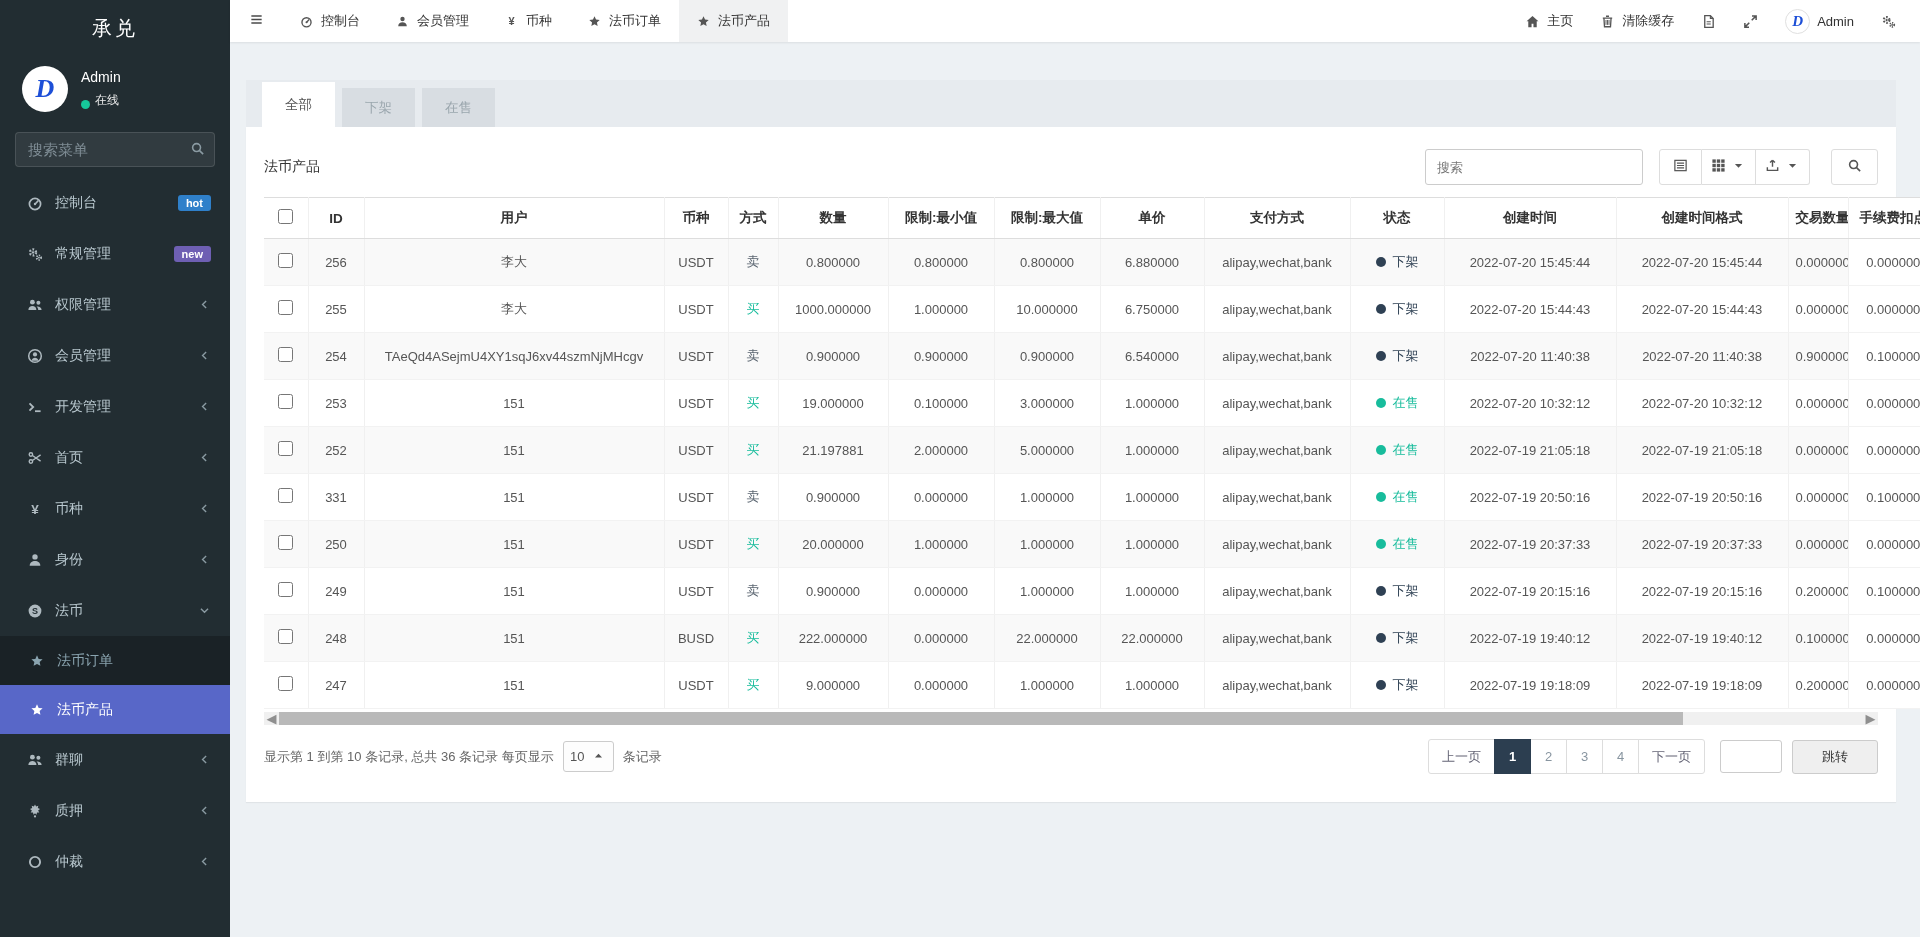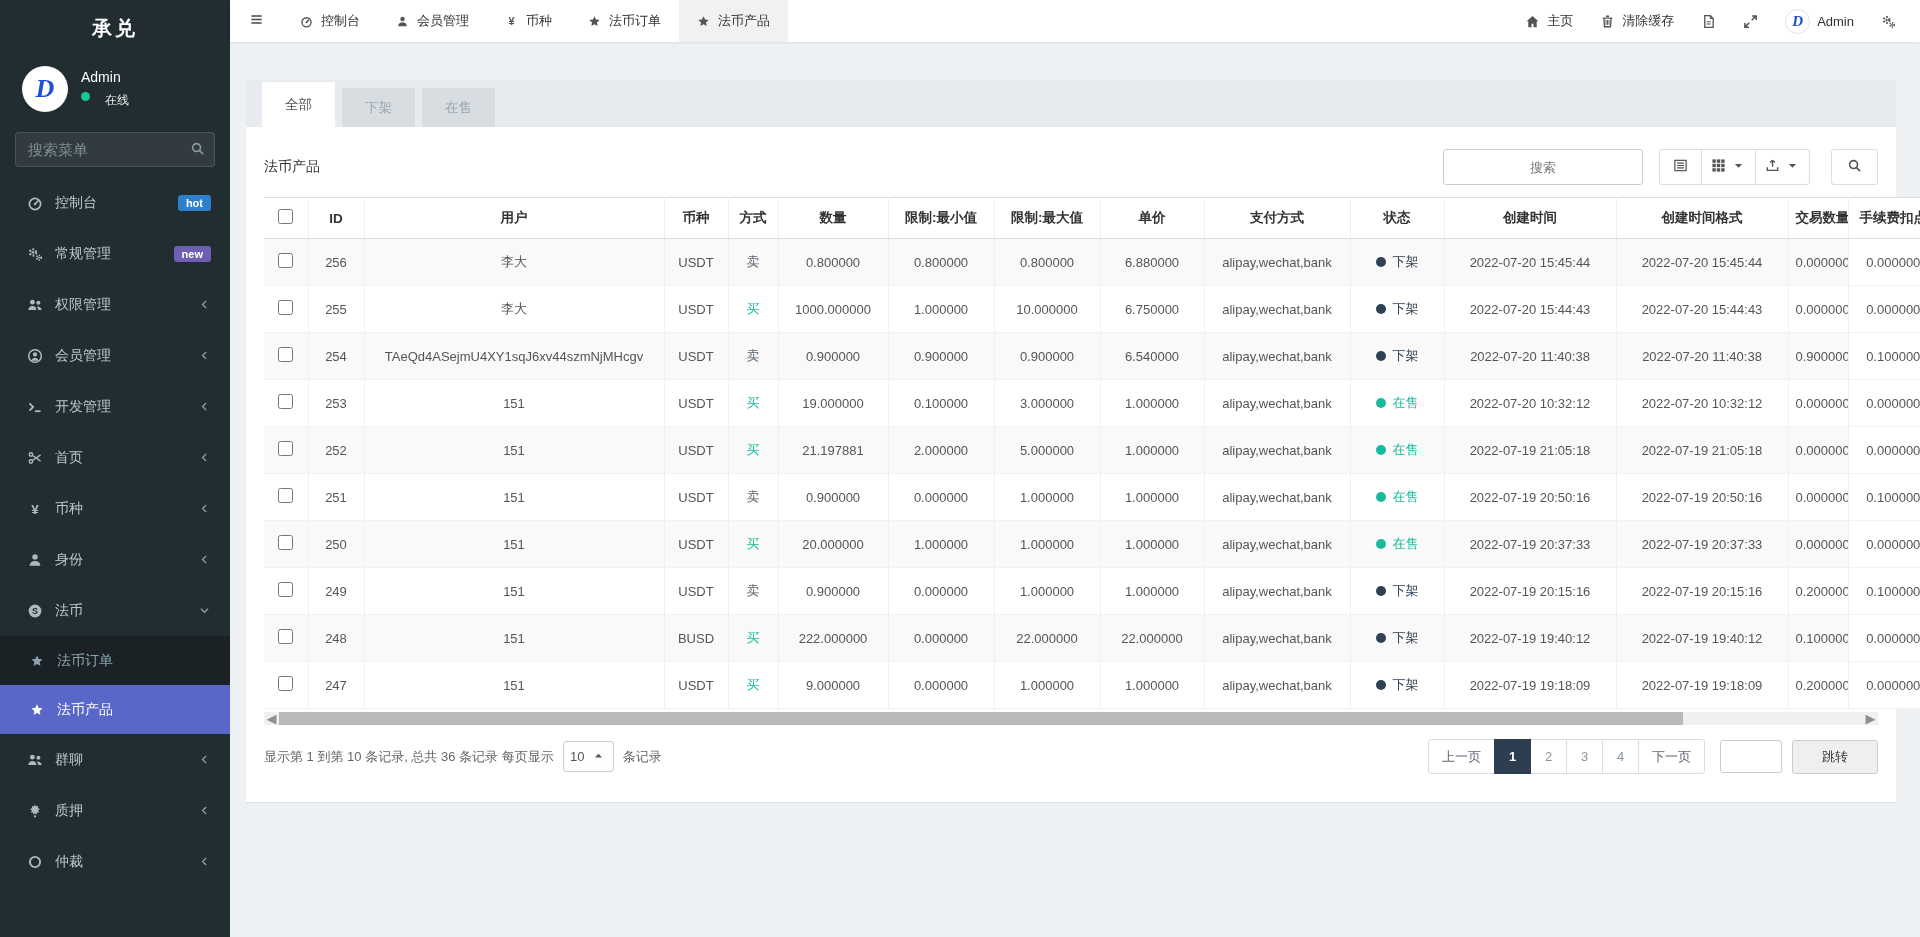--- a/index.html
+++ b/index.html
@@ -2,26 +2,26 @@
 <html><head>
 <meta charset="utf-8">
 <style>
   * { box-sizing:border-box; margin:0; padding:0; }
   html,body { width:1920px; height:937px; overflow:hidden; }
   body { font-family:"Liberation Sans","DejaVu Sans",sans-serif; background:#edf1f4; font-size:13px; color:#555; }
   .app { display:flex; height:100%; }
 
   
   .sidebar { width:230px; flex:none; background:#222d32; display:flex; flex-direction:column; overflow:hidden; }
-  .brand { height:56px; line-height:56px; text-align:center; color:#fff; font-size:20px; font-weight:bold; letter-spacing:3px; }
+  .brand { height:56px; line-height:56px; text-align:center; color:#fff; font-size:20px; font-weight:normal; letter-spacing:3px; }
   .user-panel { display:flex; align-items:center; gap:13px; padding:10px 22px 16px; }
   .avatar { width:46px; height:46px; border-radius:50%; background:#fff; color:#1d4fd7; display:flex; align-items:center; justify-content:center;
             font-family:"Liberation Serif","DejaVu Serif",serif; font-style:italic; font-weight:bold; font-size:26px; flex:none; }
   .user-name { color:#fff; font-size:14px; margin-bottom:7px; }
-  .user-status { color:#eee; font-size:12px; display:flex; align-items:flex-start; gap:15px; }
+  .user-status { color:#eee; font-size:12px; display:flex; align-items:flex-end; gap:5px; }
   .status-dot { width:9px; height:9px; border-radius:50%; }
   .menu-search { margin:4px 15px 10px; position:relative; }
   .menu-search input { width:100%; height:35px; background:rgba(255,255,255,.07); border:1px solid rgba(255,255,255,.12);
             border-radius:4px; color:#ccc; padding:0 32px 0 12px; font-size:15px; outline:none; font-family:inherit; }
   .menu-search input::placeholder { color:#7e8c94; }
   .menu-search .sicon { position:absolute; right:10px; top:9px; color:#8a9aa2; }
   .menu { flex:1; }
   .menu-item { height:51px; display:flex; align-items:center; padding:0 19px 0 24px; color:#b8c7ce; font-size:14px; cursor:pointer; }
   .menu-item .mi-icon { width:21px; margin-right:10px; display:flex; justify-content:center; align-items:center; color:#aeb9bf; }
   .menu-item .mi-label { flex:1; }
@@ -48,21 +48,21 @@
   
   .content { flex:1; padding:38px 24px 0 16px; min-height:0; }
   .tabs-band { background:#e7ebef; height:47px; display:flex; align-items:flex-end; padding-left:16px; }
   .filter-tab { height:39px; line-height:39px; padding:0 23px; background:#d8dde2; color:#9aa6ad; font-size:13.5px; margin-right:7px; cursor:pointer; }
   .filter-tab.active { background:#fff; color:#555; height:45px; line-height:45px; }
 
   .panel { background:#fff; padding:0 18px 6px; box-shadow:0 1px 1px rgba(0,0,0,.05); }
   .panel-head { display:flex; align-items:center; justify-content:space-between; padding:22px 0 12px; }
   .panel-title { font-size:14px; color:#333; }
   .toolbar { display:flex; align-items:center; }
-  .toolbar-search input { width:200px; height:36px; border:1px solid #ccc; border-radius:3px; padding:0 11px; font-size:13px; color:#555; outline:none; font-family:inherit;text-align:center; }
+  .toolbar-search input { width:218px; height:36px; border:1px solid #ccc; border-radius:3px; padding:0 11px; font-size:13px; color:#555; outline:none; font-family:inherit; }
   .btn-group { display:flex; margin-left:16px; }
   .tbtn { height:36px; min-width:43px; padding:0 9px; background:#fff; border:1px solid #ddd; display:flex; align-items:center; justify-content:center; gap:5px; color:#555; cursor:pointer; }
   .tbtn + .tbtn { border-left:none; }
   .btn-group .tbtn:first-child { border-radius:3px 0 0 3px; }
   .btn-group .tbtn:last-child { border-radius:0 3px 3px 0; }
   .search-btn { margin-left:21px; height:36px; width:47px; background:#fff; border:1px solid #ddd; border-radius:3px; display:flex; align-items:center; justify-content:center; color:#555; cursor:pointer; }
 
   table.data-table { width:100%; border-collapse:collapse; table-layout:fixed; font-size:13px; color:#555; }
   .data-table th { height:41px; border-top:1px solid #ddd; border-bottom:1px solid #ddd; font-weight:bold; color:#333; text-align:center;
                    padding:0 4px; white-space:nowrap; overflow:hidden; font-size:13.5px; }
@@ -586,21 +586,21 @@
                 <td class="col-price">1.000000</td>
                 <td class="col-pay">alipay,wechat,bank</td>
                 <td class="col-status" style="color:#18bc9c"><span class="dot" style="background:#18bc9c"></span><span>在售</span></td>
                 <td class="col-created">2022-07-19 21:05:18</td>
                 <td class="col-created-fmt">2022-07-19 21:05:18</td>
                 <td class="col-trades">0.000000</td>
                 <td class="col-fee">0.000000</td>
               </tr>
               <tr>
                 <td class="col-check"><input type="checkbox" class="cb" style=""></td>
-                <td class="col-id">251</td>
+                <td class="col-id">331</td>
                 <td class="col-user">151</td>
                 <td class="col-coin">USDT</td>
                 <td class="col-side" style="color:#5a6570">卖</td>
                 <td class="col-amount">0.900000</td>
                 <td class="col-min">0.000000</td>
                 <td class="col-max">1.000000</td>
                 <td class="col-price">1.000000</td>
                 <td class="col-pay">alipay,wechat,bank</td>
                 <td class="col-status" style="color:#18bc9c"><span class="dot" style="background:#18bc9c"></span><span>在售</span></td>
                 <td class="col-created">2022-07-19 20:50:16</td>

